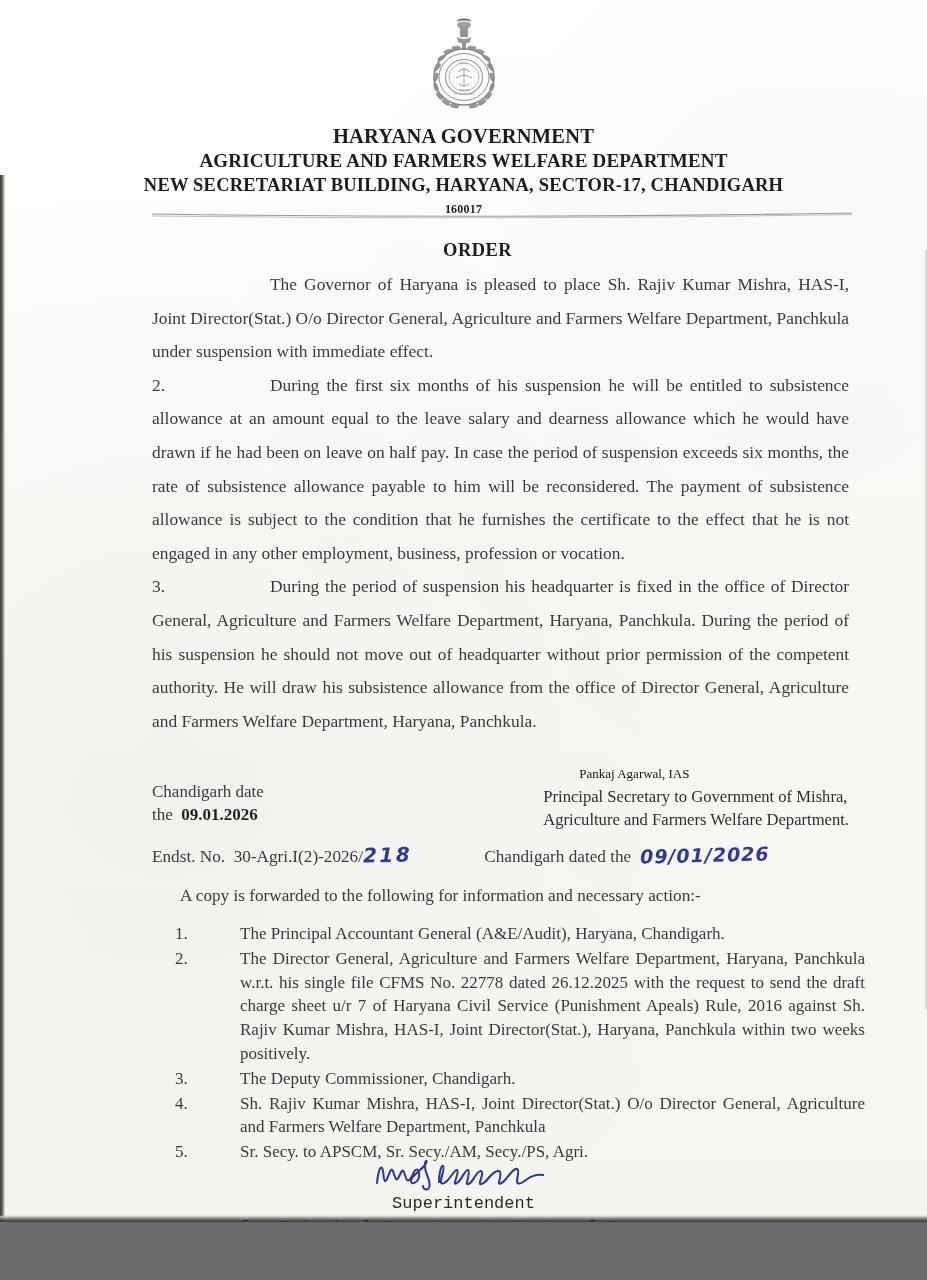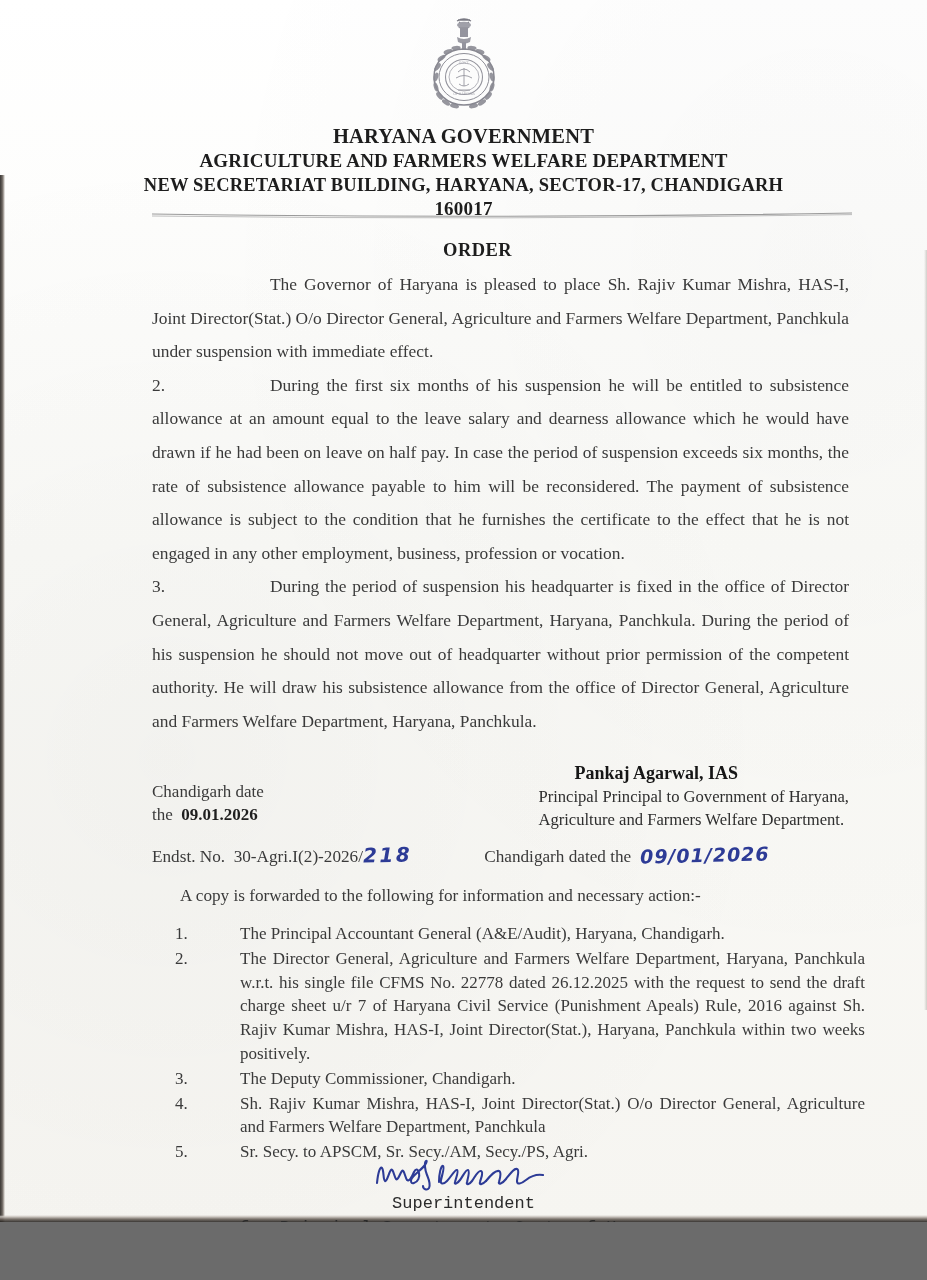--- a/index.html
+++ b/index.html
@@ -65,21 +65,21 @@
     left: 0; right: 0; top: 124px;
     text-align: center;
     font-family: "Liberation Serif", "DejaVu Serif", serif;
     font-weight: bold;
     color: #1d1d1d;
     letter-spacing: .2px;
   }
   .header .l1 { font-size: 20.5px; line-height: 25px; }
   .header .l2 { font-size: 19px; line-height: 24px; }
   .header .l3 { font-size: 18.5px; line-height: 24px; }
-  .header .l4 { font-size: 19px; line-height: 24px; text-align: center; }
+  .header .l4 { font-size: 12px; line-height: 24px; text-align: center; }
 
   .rule-wrap {
     position: absolute;
     left: 152px; top: 212px; width: 700px; height: 8px;
   }
   .rule-wrap svg { display: block; width: 700px; height: 8px; }
 
   
   .order-title {
     position: absolute;
@@ -116,21 +116,21 @@
   .sig1 {
     position: absolute;
     top: 762px; left: 152px; width: 697px;
     display: flex;
     justify-content: space-between;
     align-items: flex-start;
   }
   .sig1-left { font-size: 17px; line-height: 23px; color: #3a3a3a; padding-top: 18px; }
   .sig1-left .bold { font-weight: bold; color: #1f1f1f; }
   .sig1-right { text-align: left; font-size: 16.6px; line-height: 23px; color: #2e2e2e; }
-  .sig1-right .name { font-weight: bold; font-size: 18px; color: #161616; display:block; padding-left: 36px; }
+  .sig1-right .name { font-weight: normal; font-size: 13px; color: #161616; display:block; padding-left: 36px; }
 
   
   .endst {
     position: absolute;
     top: 843px; left: 152px; width: 720px;
     font-size: 17.2px; color: #3a3a3a;
     display: flex; align-items: baseline;
   }
   .endst .seg-a { white-space: nowrap; }
   .endst .seg-b { white-space: nowrap; margin-left: 72px; }
@@ -269,21 +269,21 @@
       <p class="para"><span class="pnum">3.</span><span>During the period of suspension his headquarter is fixed in the office of Director General, Agriculture and Farmers Welfare Department, Haryana, Panchkula. During the period of his suspension he should not move out of headquarter without prior permission of the competent authority. He will draw his subsistence allowance from the office of Director General, Agriculture and Farmers Welfare Department, Haryana, Panchkula.</span></p>
     </div>
 
     <div class="sig1">
       <div class="sig1-left">
         <div>Chandigarh date</div>
         <div><span>the</span>&nbsp; <span class="bold">09.01.2026</span></div>
       </div>
       <div class="sig1-right">
         <span class="name">Pankaj Agarwal, IAS</span>
-        <div>Principal Principal to Government of Haryana,</div>
+        <div>Principal Secretary to Government of Mishra,</div>
         <div>Agriculture and Farmers Welfare Department.</div>
       </div>
     </div>
 
     <div class="endst">
       <span class="seg-a"><span>Endst. No.</span>&nbsp; <span>30-Agri.I(2)-2026/</span><span class="hand num">218</span></span>
       <span class="seg-b"><span>Chandigarh dated the</span>&nbsp; <span class="hand">09/01/2026</span></span>
     </div>
 
     <div class="fwd">A copy is forwarded to the following for information and necessary action:-</div>

